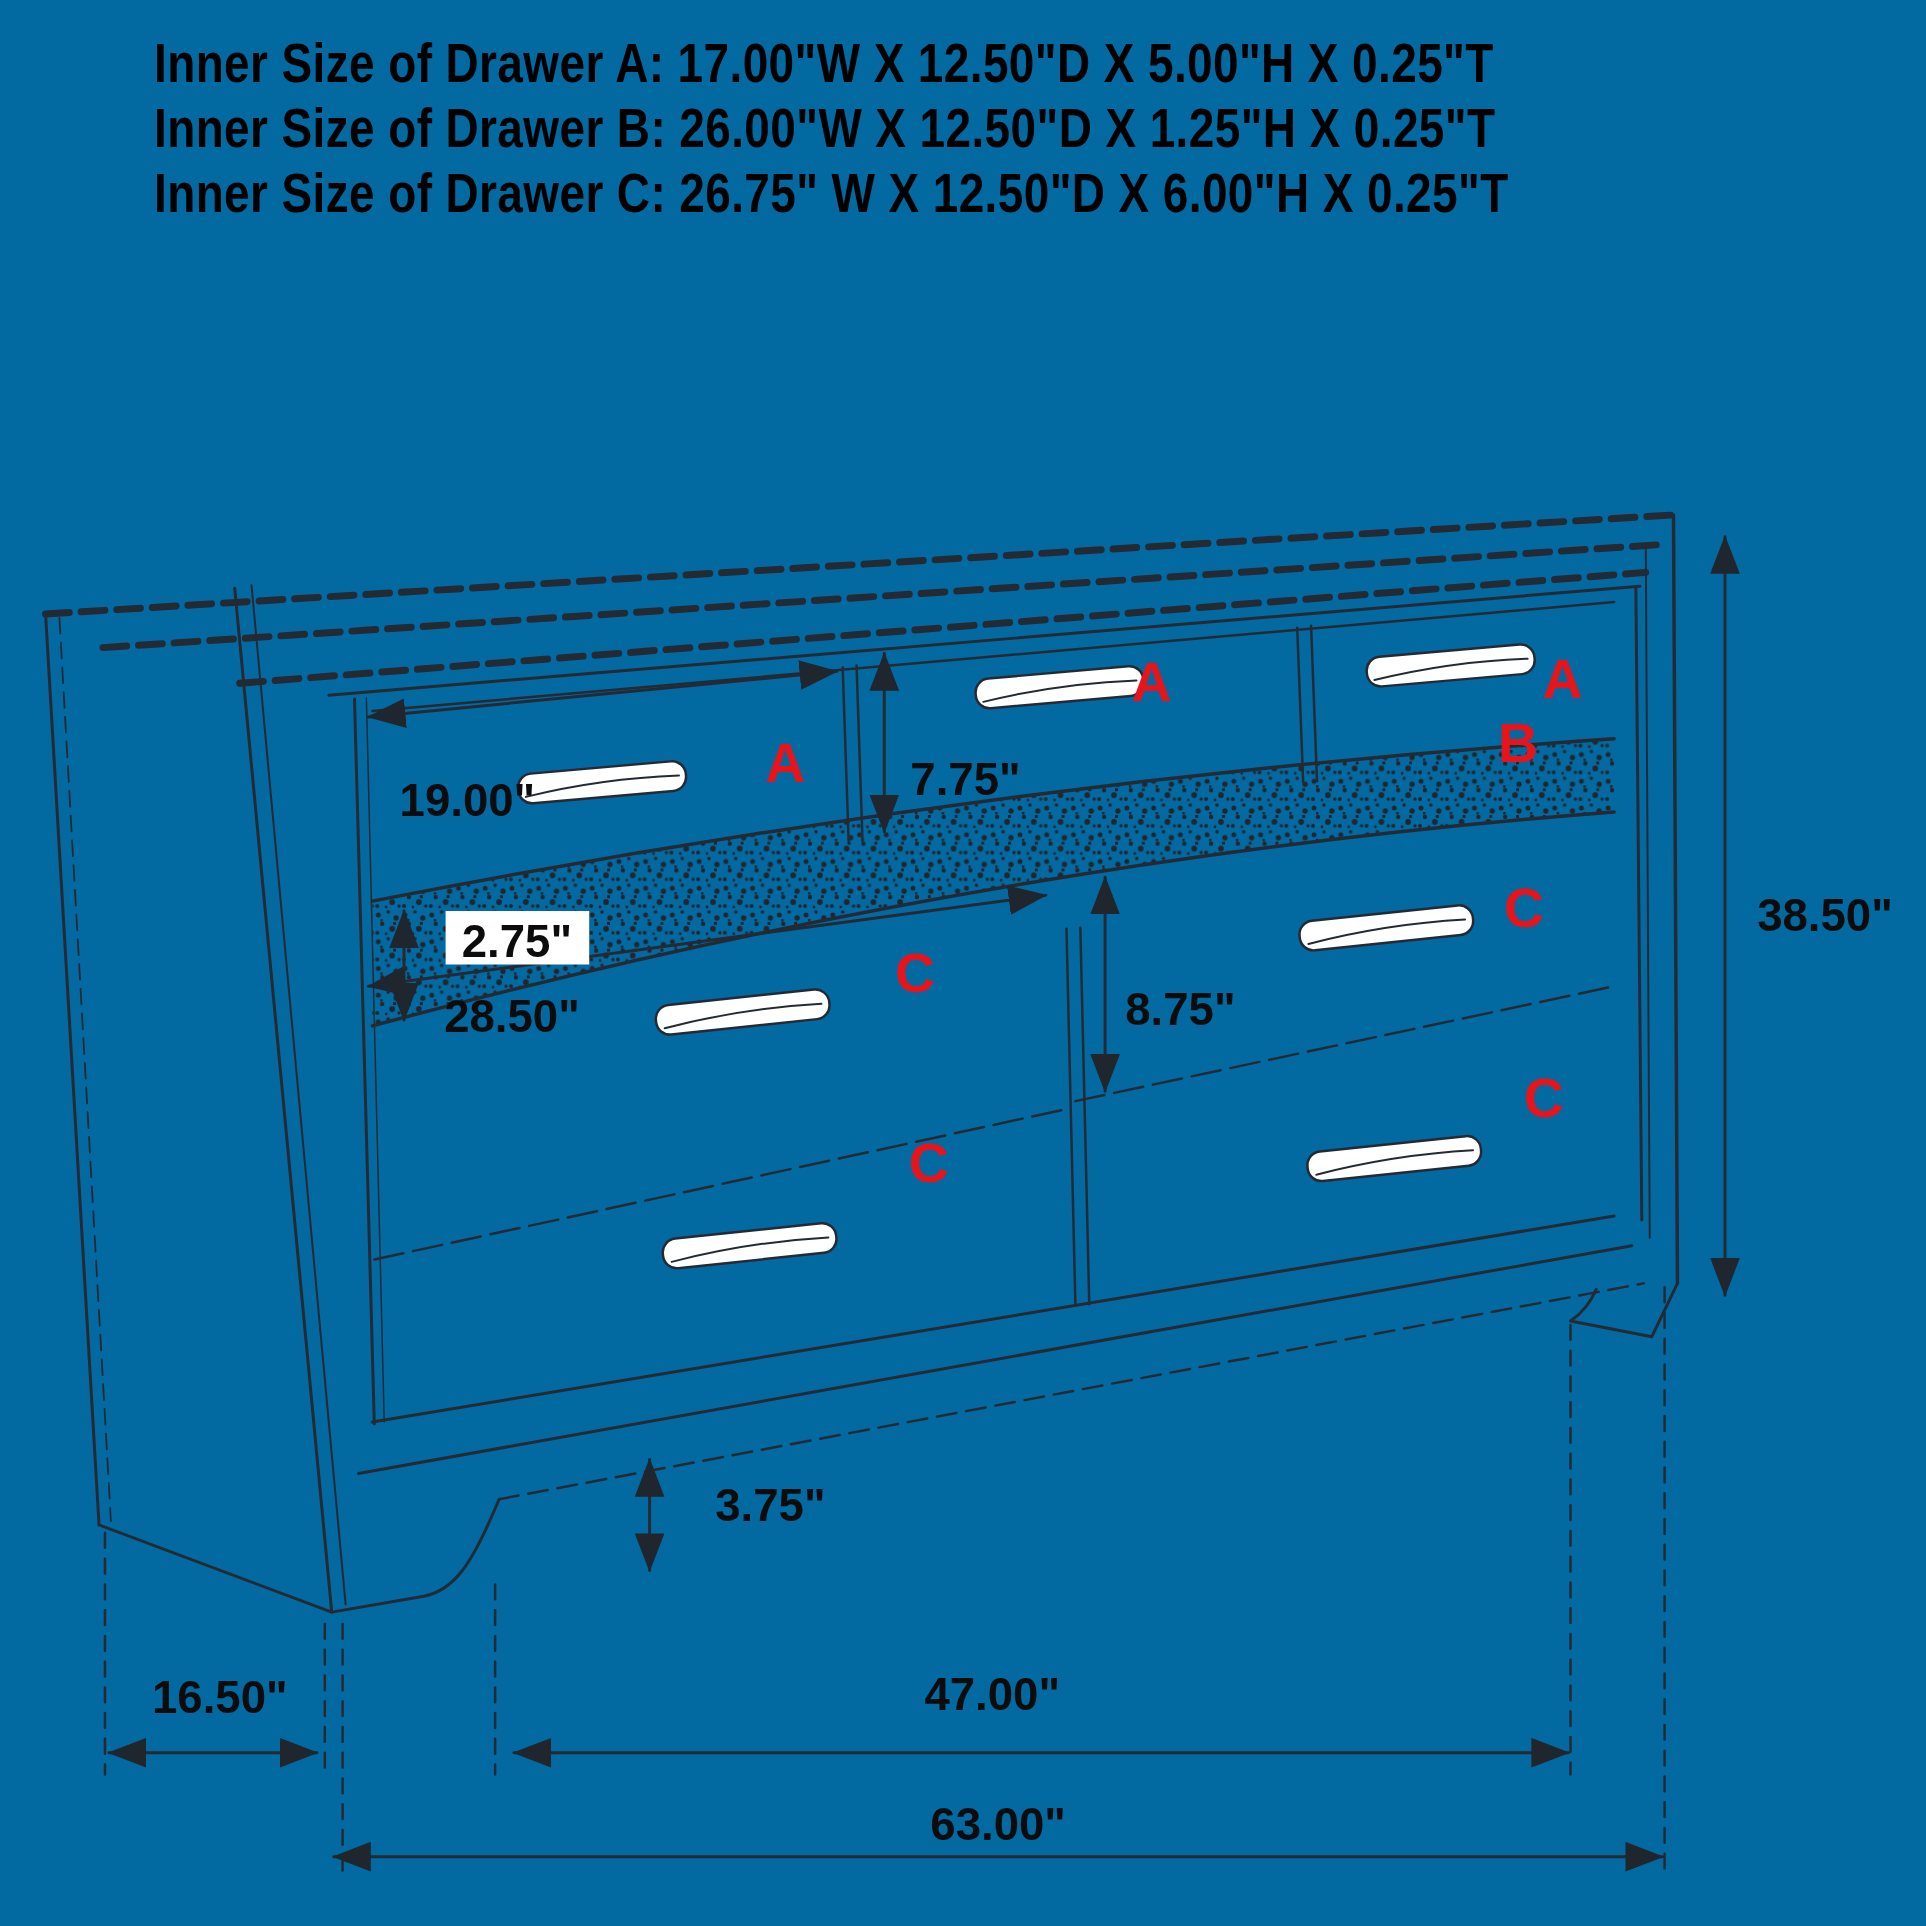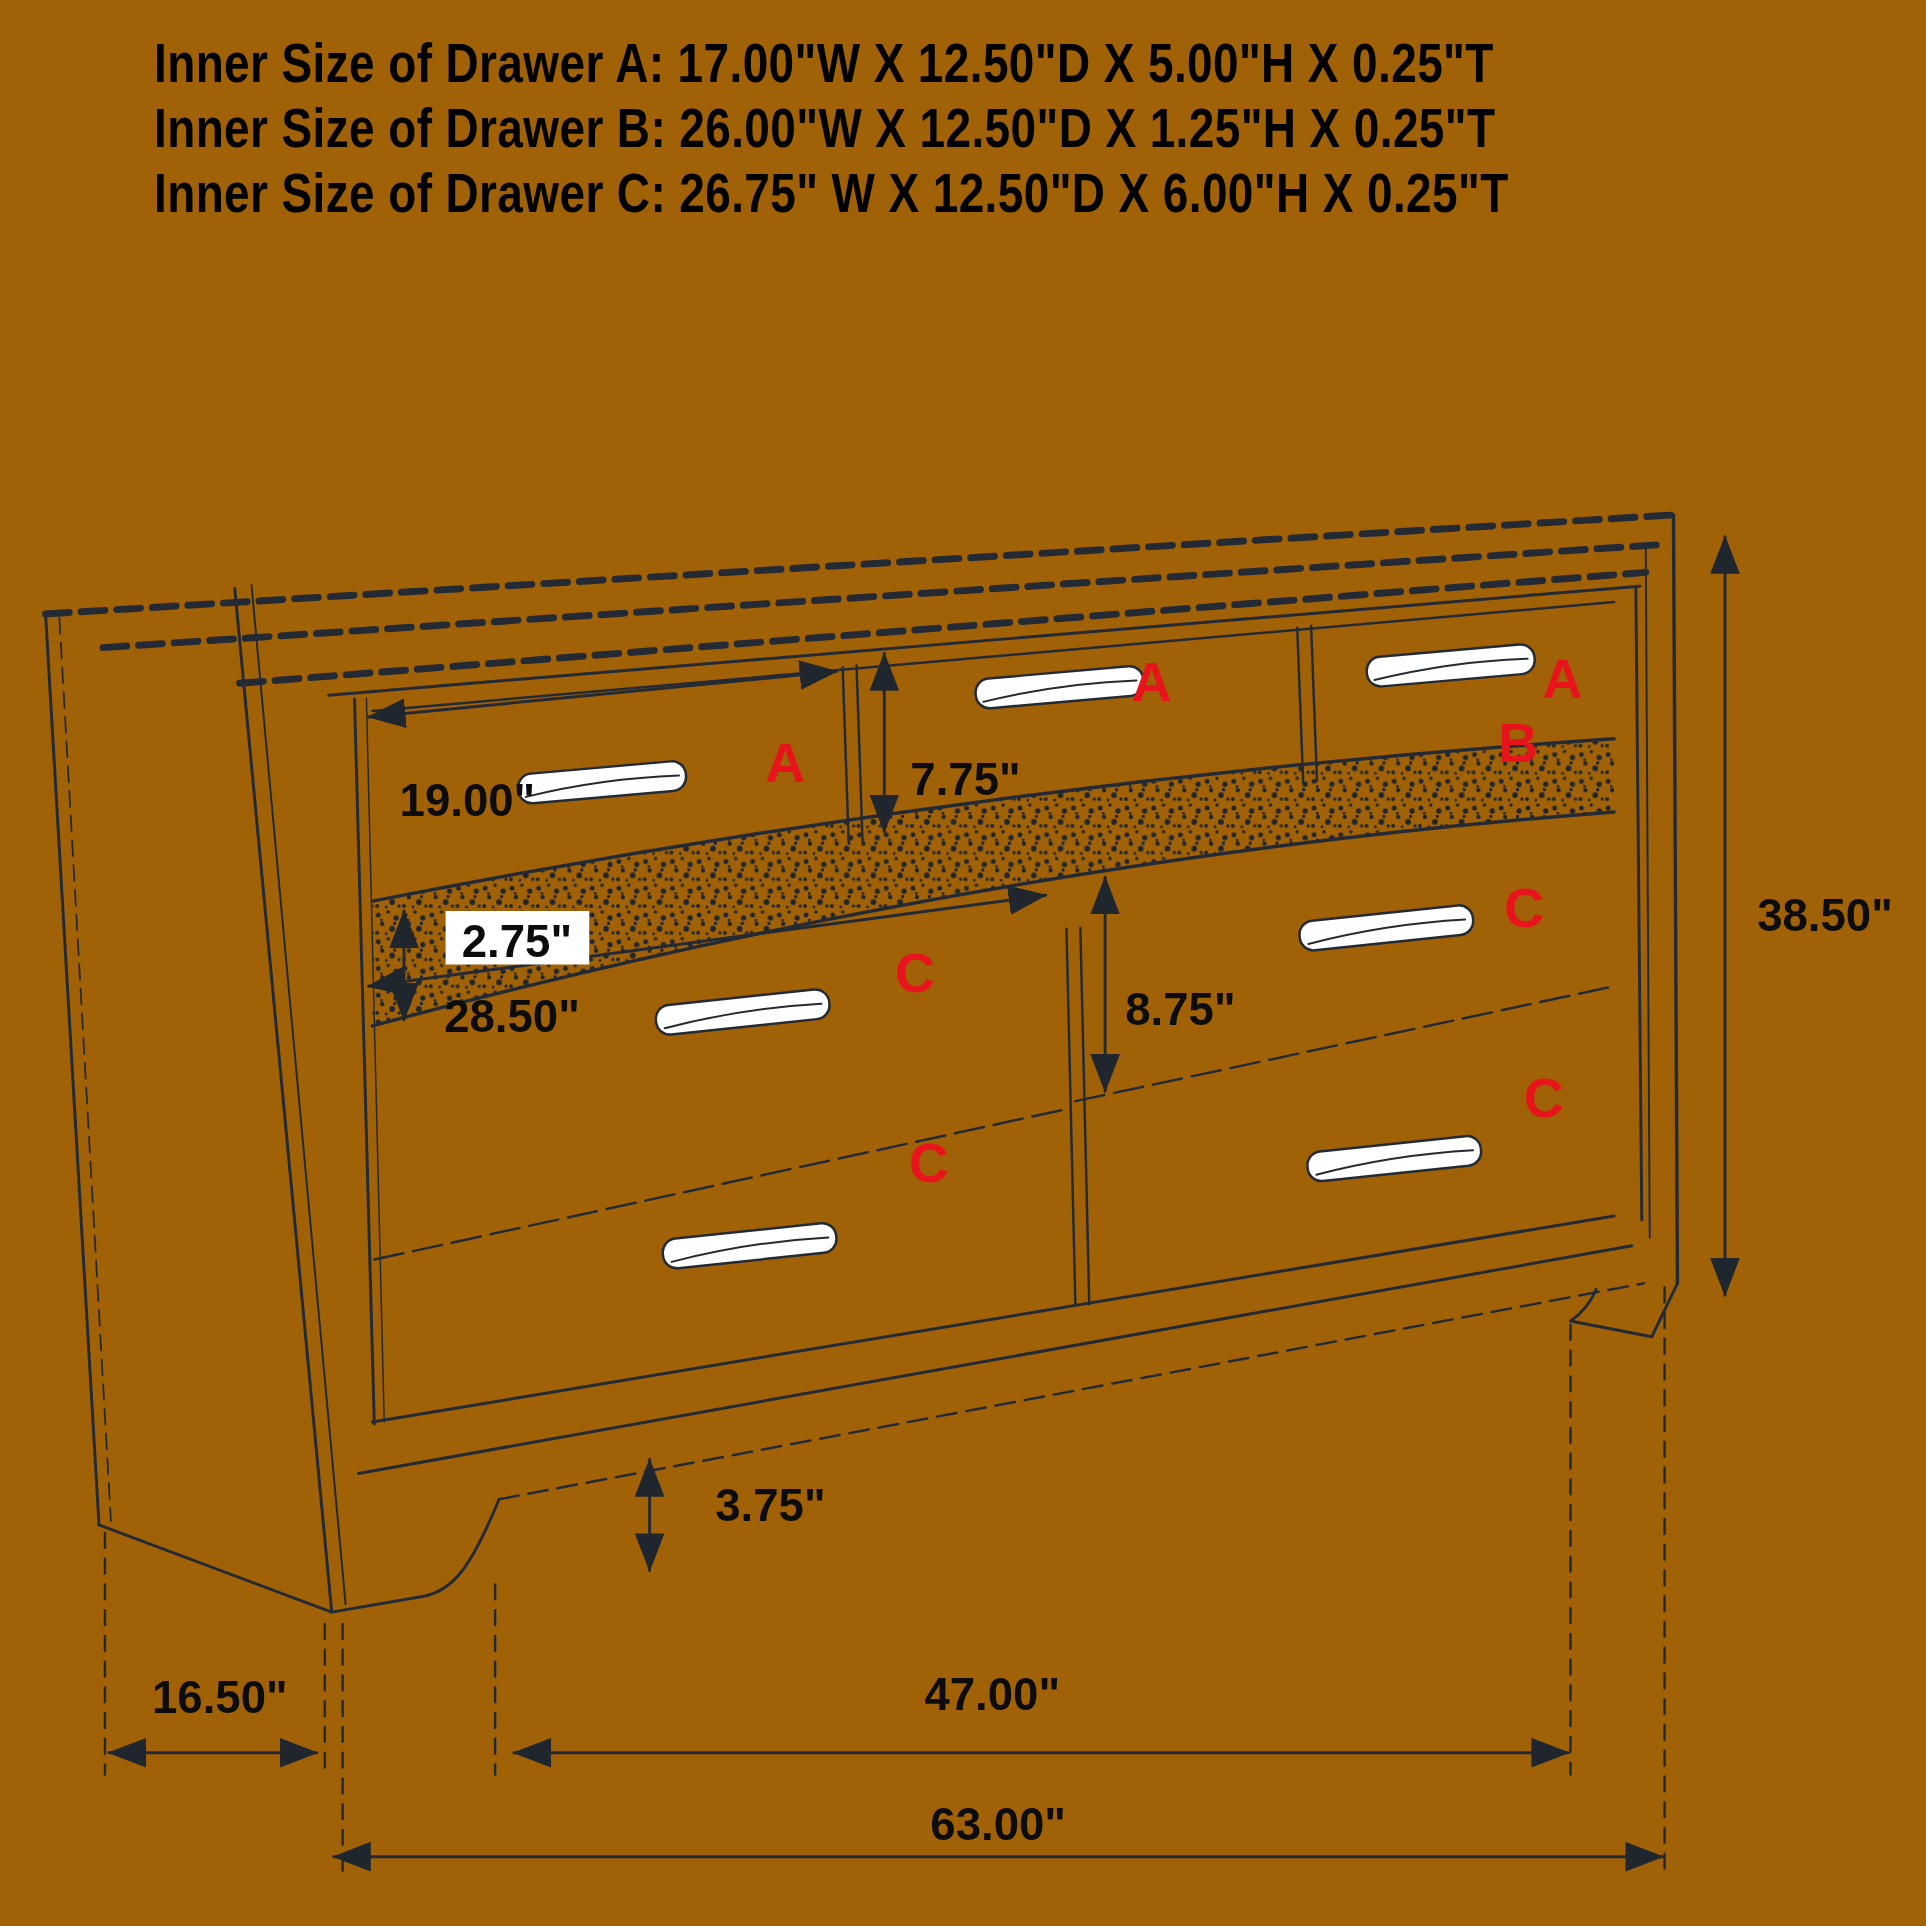--- a/index.html
+++ b/index.html
@@ -1,19 +1,19 @@
 <!DOCTYPE html>
 <html><head>
 <meta charset="utf-8">
 <style>
   html,body{margin:0;padding:0;background:#ffffff;}
   .canvas{
     position:relative;
     width:1927px;height:1927px;
-    background:#a16207;
+    background:#0369a1;
     font-family:"Liberation Sans", sans-serif;
     overflow:hidden;
   }
   .hdr{
     position:absolute;
     left:154px;
     font-weight:bold;
     font-size:56px;
     color:#000;
     white-space:nowrap;

